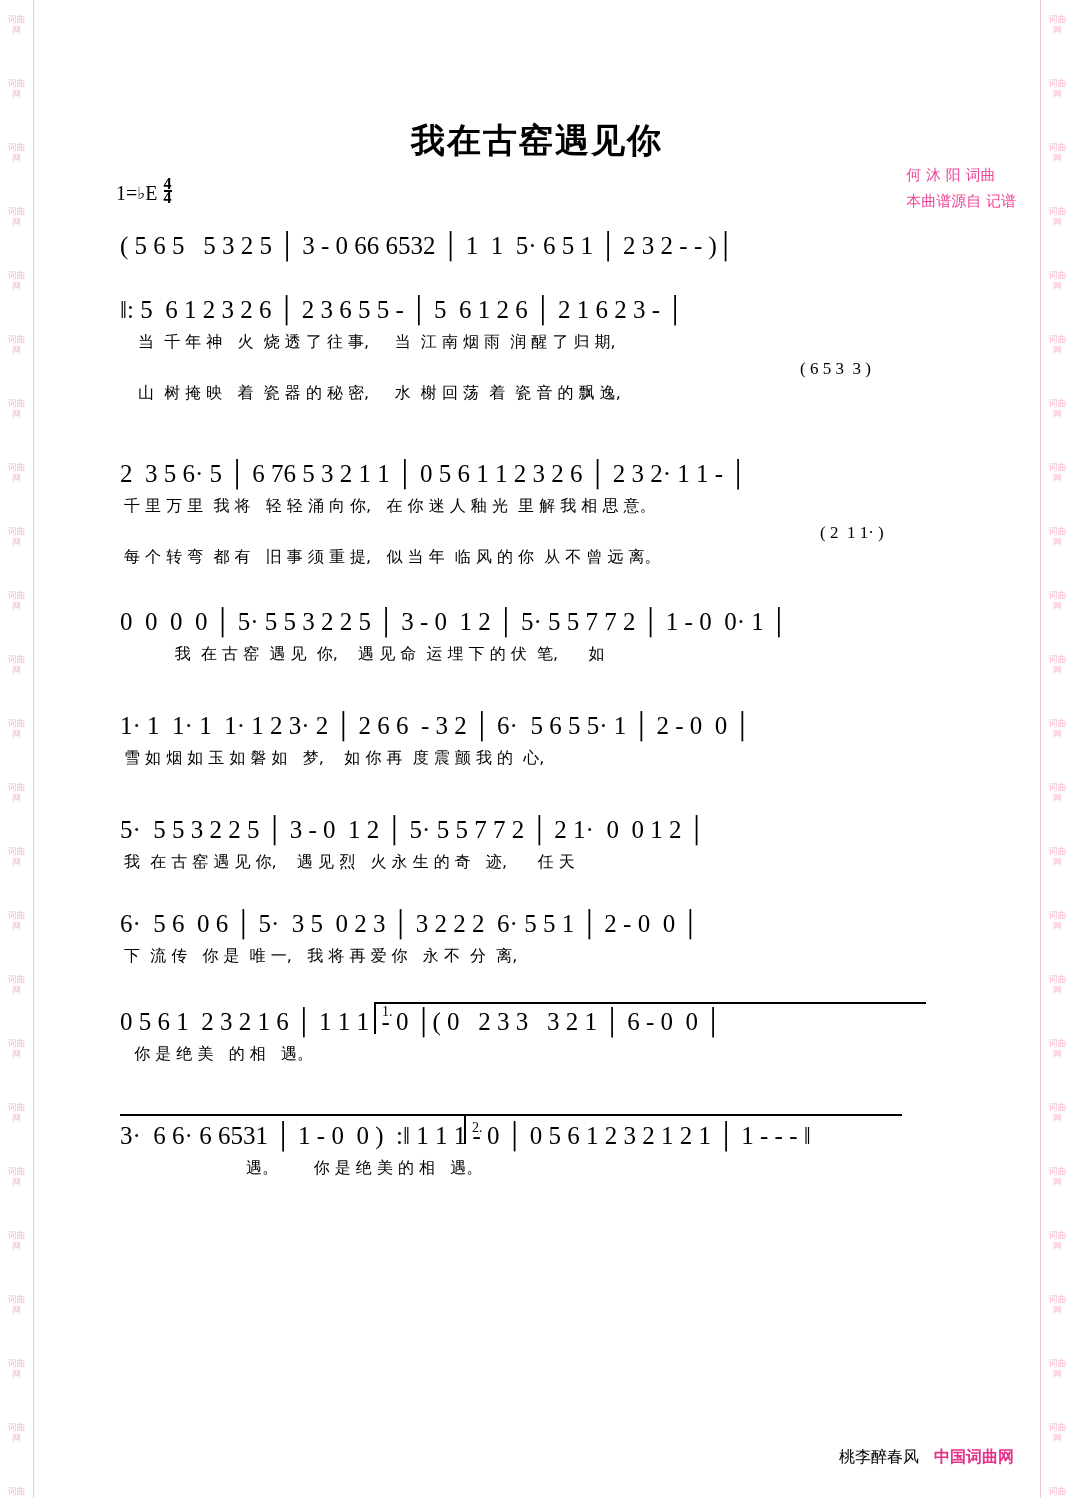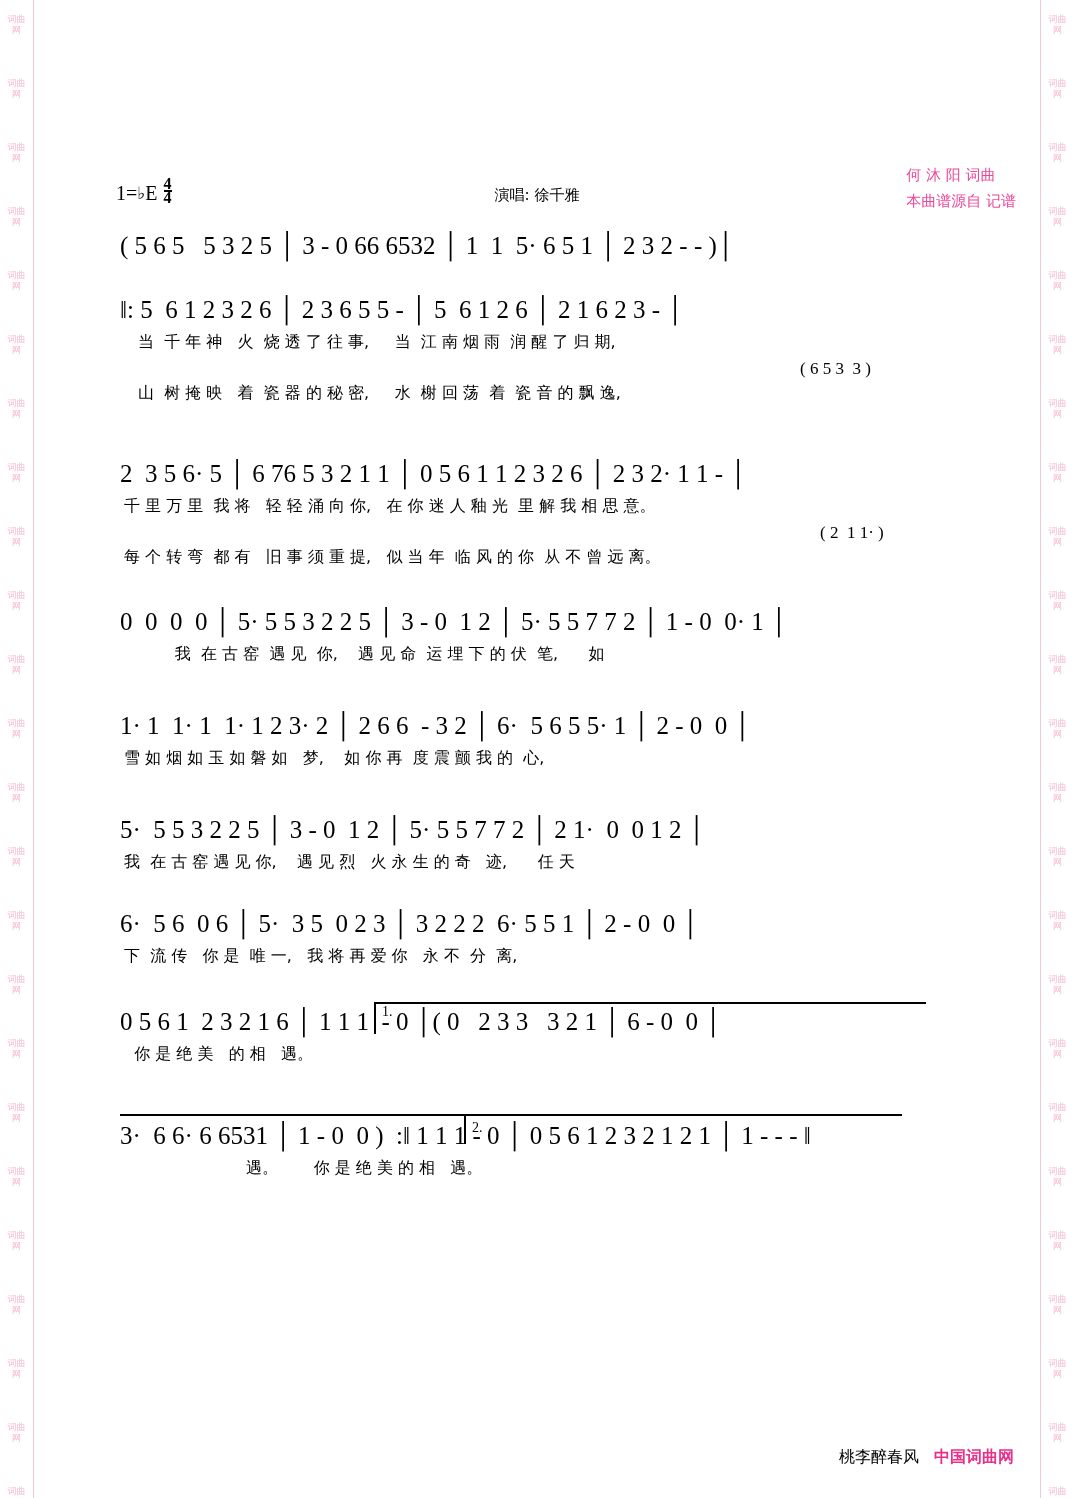--- a/index.html
+++ b/index.html
@@ -135,21 +135,21 @@
     <div class="wm">词曲网</div>
     <div class="wm">词曲网</div>
     <div class="wm">词曲网</div>
     <div class="wm">词曲网</div>
     <div class="wm">词曲网</div>
     <div class="wm">词曲网</div>
   </div>
 
 <div class="page">
 
-  <div class="singer">演唱: 徐千雅</div>
+  <div class="title">我在古窑遇见你</div>
 
   <div class="credits">
     <div>何 沐 阳 词曲</div>
     <div>本曲谱源自 记谱</div>
   </div>
 
   <div class="keysig">
     <span>1=</span>
     <span class="flat">♭</span>
     <span>E</span>

